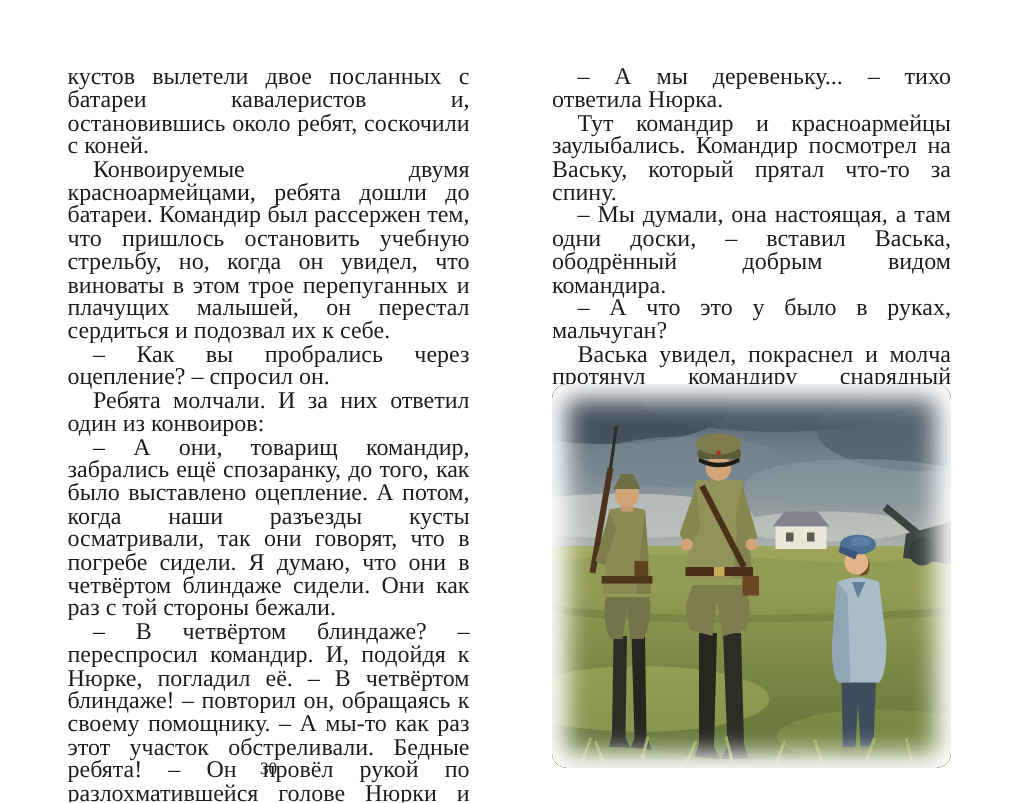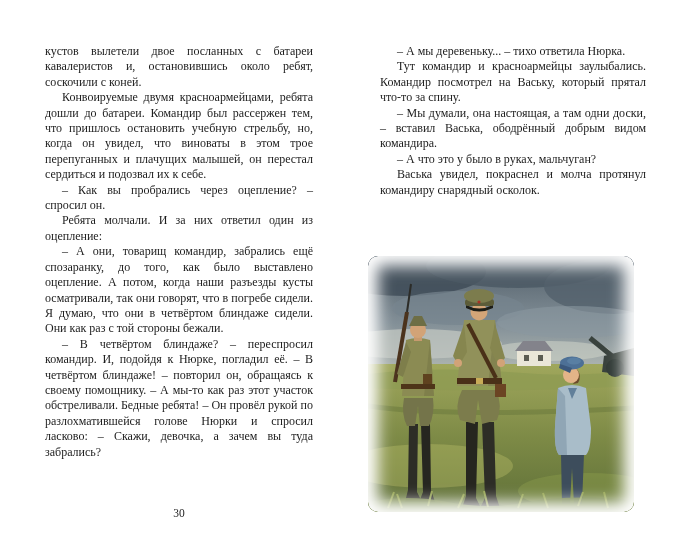--- a/index.html
+++ b/index.html
@@ -11,24 +11,24 @@
   }
   .spread {
     position: relative;
     width: 674px; height: 535px;
     background: #ffffff;
     overflow: hidden;
     color: #1c1c1c;
   }
   .page { position: absolute; top: 44px; }
   .page.left  { left: 45px;  width: 268px; }
-  .page.right { left: 380px; width: 266px; }
+  .page.right { left: 368px; width: 266px; }
   .para {
     margin: 0;
-    font-size: 12px;
+    font-size: 16px;
     line-height: 15.4px;
     text-align: justify;
     hyphens: auto;
   }
   .para.indent { text-indent: 17px; }
   .pageno {
     position: absolute;
     top: 507px; left: 45px; width: 268px;
     text-align: center;
     font-size: 11.5px;
@@ -52,21 +52,21 @@
 </style>
 </head>
 <body>
 
 <div class="spread">
 
   <div class="page left">
     <p class="para">кустов вылетели двое посланных с батареи кавалеристов и, остановившись около ребят, соскочили с коней.</p>
     <p class="para indent">Конвоируемые двумя красноармейцами, ребята дошли до батареи. Командир был рассержен тем, что пришлось остановить учебную стрельбу, но, когда он увидел, что виноваты в этом трое перепуганных и плачущих малышей, он перестал сердиться и подозвал их к себе.</p>
     <p class="para indent">– Как вы пробрались через оцепление? – спросил он.</p>
-    <p class="para indent">Ребята молчали. И за них ответил один из оцепление:</p>
+    <p class="para indent">Ребята молчали. И за них ответил один из конвоиров:</p>
     <p class="para indent">– А они, товарищ командир, забрались ещё спозаранку, до того, как было выставлено оцепление. А потом, когда наши разъезды кусты осматривали, так они говорят, что в погребе сидели. Я думаю, что они в четвёртом блиндаже сидели. Они как раз с той стороны бежали.</p>
     <p class="para indent">– В четвёртом блиндаже? – переспросил командир. И, подойдя к Нюрке, погладил её. – В четвёртом блиндаже! – повторил он, обращаясь к своему помощнику. – А мы-то как раз этот участок обстреливали. Бедные ребята! – Он провёл рукой по разлохматившейся голове Нюрки и спросил ласково: – Скажи, девочка, а зачем вы туда забрались?</p>
   </div>
 
   <div class="pageno">30</div>
 
   <div class="page right">
     <p class="para indent">– А мы деревеньку... – тихо ответила Нюрка.</p>
     <p class="para indent">Тут командир и красноармейцы заулыбались. Командир посмотрел на Ваську, который прятал что-то за спину.</p>
     <p class="para indent">– Мы думали, она настоящая, а там одни доски, – вставил Васька, ободрённый добрым видом командира.</p>

